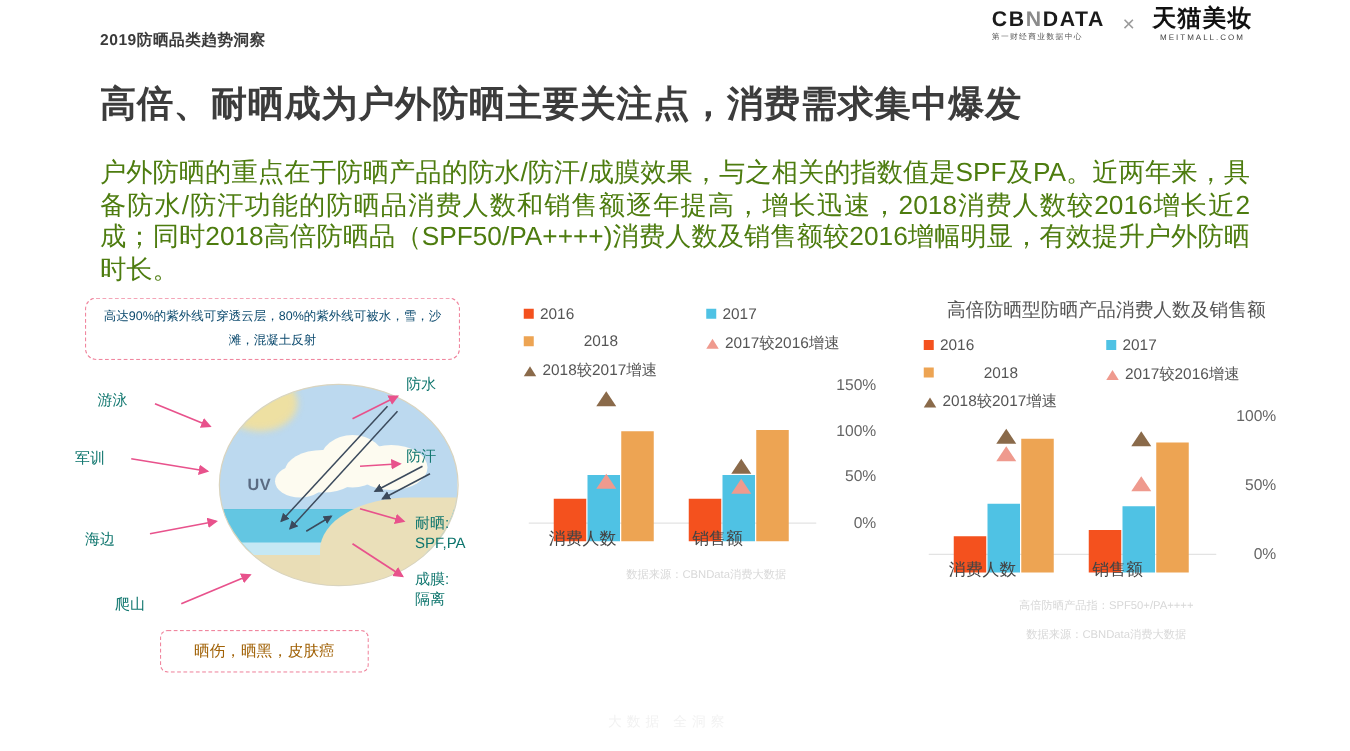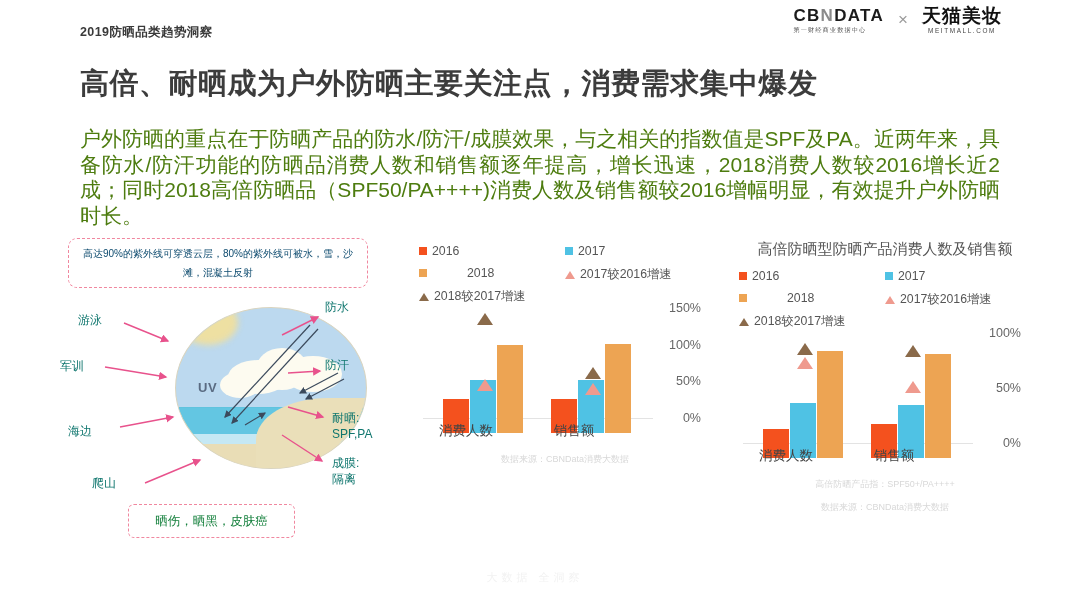--- a/index.html
+++ b/index.html
@@ -74,21 +74,21 @@
   .l-water{left:265px;top:4px;}
   .l-sweat{left:265px;top:62px;}
   .l-spf{left:272px;top:115px;}
   .l-film{left:272px;top:160px;}
 
   .note-box2{
     position:absolute;left:128px;top:504px;width:165px;height:32px;
     border:1.4px dashed #f0879f;border-radius:6px;
     display:flex;align-items:center;justify-content:center;
   }
-  .note-box2 .t{font-size:12.5px;color:#15803d;}
+  .note-box2 .t{font-size:12.5px;color:#a16207;}
 
   svg.arrows{position:absolute;left:0;top:0;width:345px;height:245px;overflow:visible;}
 
   
   .chart{position:absolute;top:236px;width:300px;height:320px;}
   .chart.c-left{left:415px;}
   .chart.c-right{left:735px;}
   .chart-title{
     font-size:15px;color:#555;text-align:center;line-height:25px;
     width:270px;margin:0 auto;

